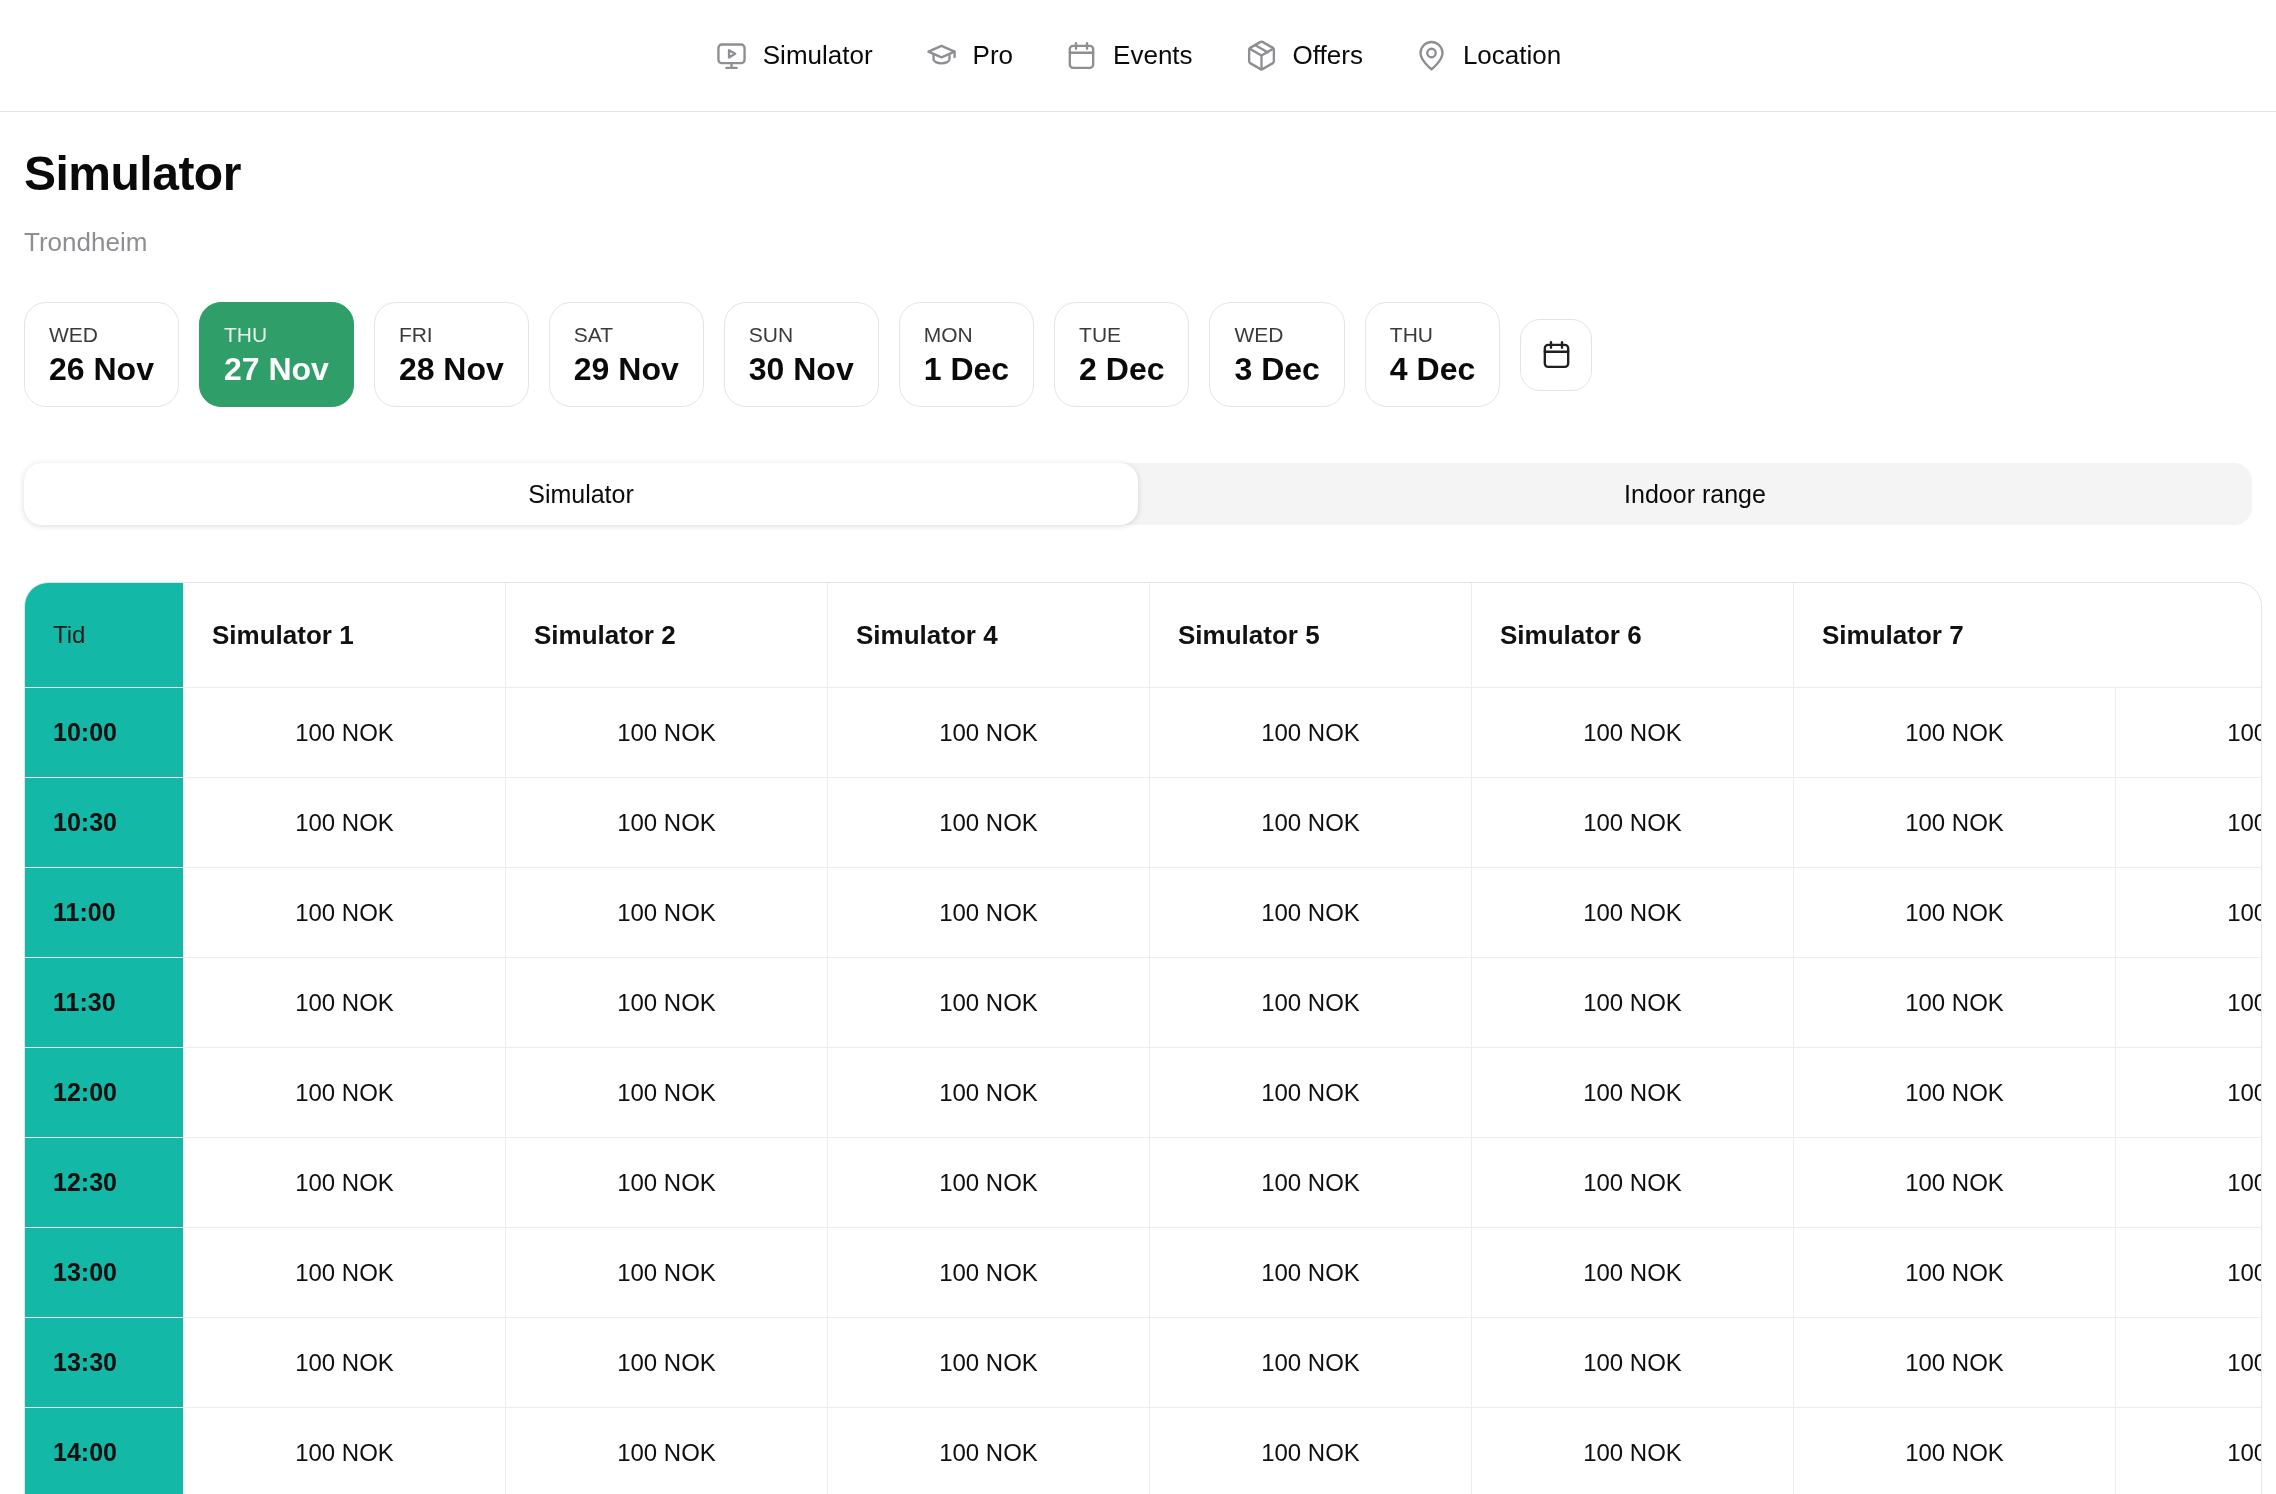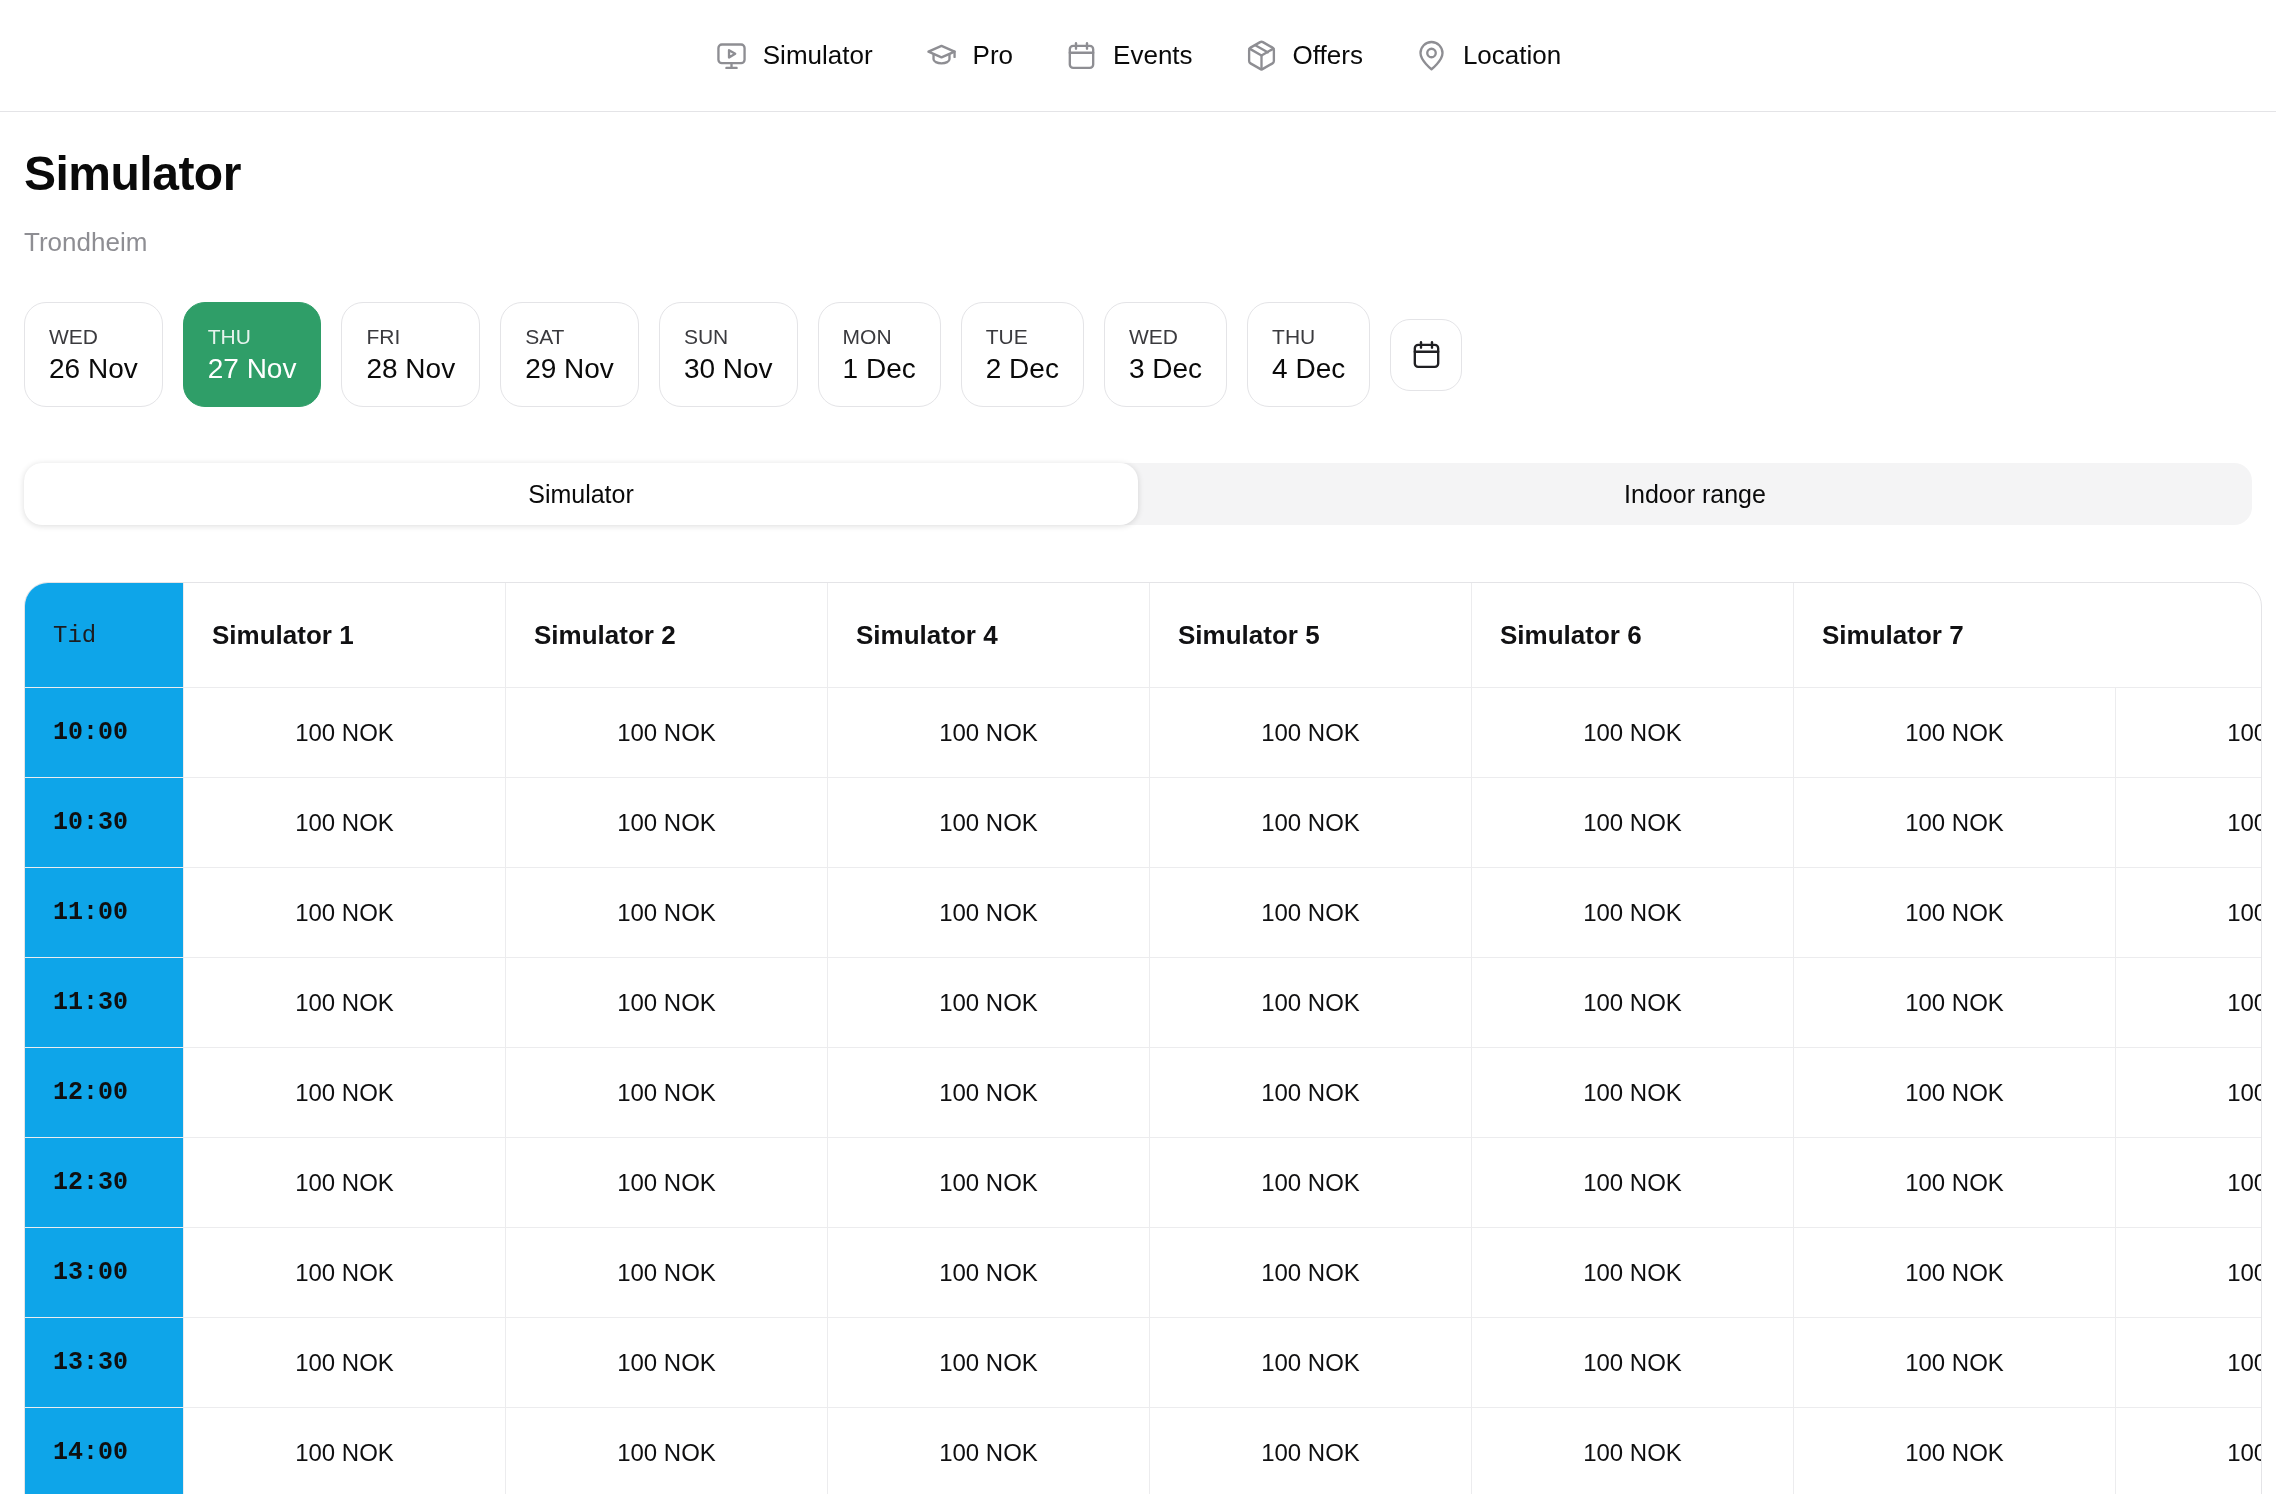--- a/index.html
+++ b/index.html
@@ -38,21 +38,21 @@
 
   
   .dates { margin-top: 44px; display: flex; align-items: center; gap: 20px; }
   .date-btn {
     height: 105px; padding: 0 24px;
     background: #fff; border: 1.5px solid #e4e4e7; border-radius: 22px;
     display: flex; flex-direction: column; justify-content: center; align-items: flex-start;
     cursor: pointer;
   }
   .date-btn .weekday { font-size: 21px; color: #3a3a3e; line-height: 1; margin-bottom: 8px; }
-  .date-btn .datenum { font-size: 28px; font-weight: 400; color: #0a0a0a; line-height: 1; }
+  .date-btn .datenum { font-size: 32px; font-weight: 700; color: #0a0a0a; line-height: 1; }
   .date-btn.selected { background: var(--accent-green); border-color: var(--accent-green); }
   .date-btn.selected .weekday { color: rgba(255,255,255,0.88); }
   .date-btn.selected .datenum { color: #ffffff; }
   .cal-btn {
     width: 72px; height: 72px; flex: 0 0 auto;
     border: 1.5px solid #e4e4e7; border-radius: 20px; background: #fff;
     display: flex; align-items: center; justify-content: center; cursor: pointer;
   }
   .cal-btn .icon { color: #1f1f22; }
 
@@ -69,21 +69,21 @@
   .segment.active { background: #ffffff; box-shadow: 0 1px 6px rgba(0,0,0,0.14); }
 
   
   .table-wrap {
     margin-top: 57px; width: 2238px;
     border: 1.5px solid #e4e4e7; border-radius: 24px;
     overflow: hidden; background: #fff;
   }
   .thead, .trow { display: flex; width: 2412px; }
   .cell { flex: 0 0 auto; display: flex; align-items: center; background: #fff; }
-  .time-cell { width: 158px; background: #0ea5e9; padding-left: 28px; font-family: Liberation Mono, monospace; }
+  .time-cell { width: 158px; background: #14b8a6; padding-left: 28px; }
   .sim-cell { width: 322px; border-left: 1.5px solid #ececee; }
   .thead .cell { height: 104px; }
   .head-cell.sim-cell { font-size: 26px; font-weight: 700; color: #111113; padding-left: 28px; }
   .head-cell.time-cell { font-size: 24px; font-weight: 400; color: #1d1d1f; }
   .trow { border-top: 1.5px solid #ececee; }
   .trow .cell { height: 89px; }
   .trow .time-cell { font-size: 25px; font-weight: 700; color: #0f0f10; }
   .price-cell { justify-content: center; font-size: 24px; font-weight: 400; color: #0f0f10; cursor: pointer; }
 </style>
 </head>

